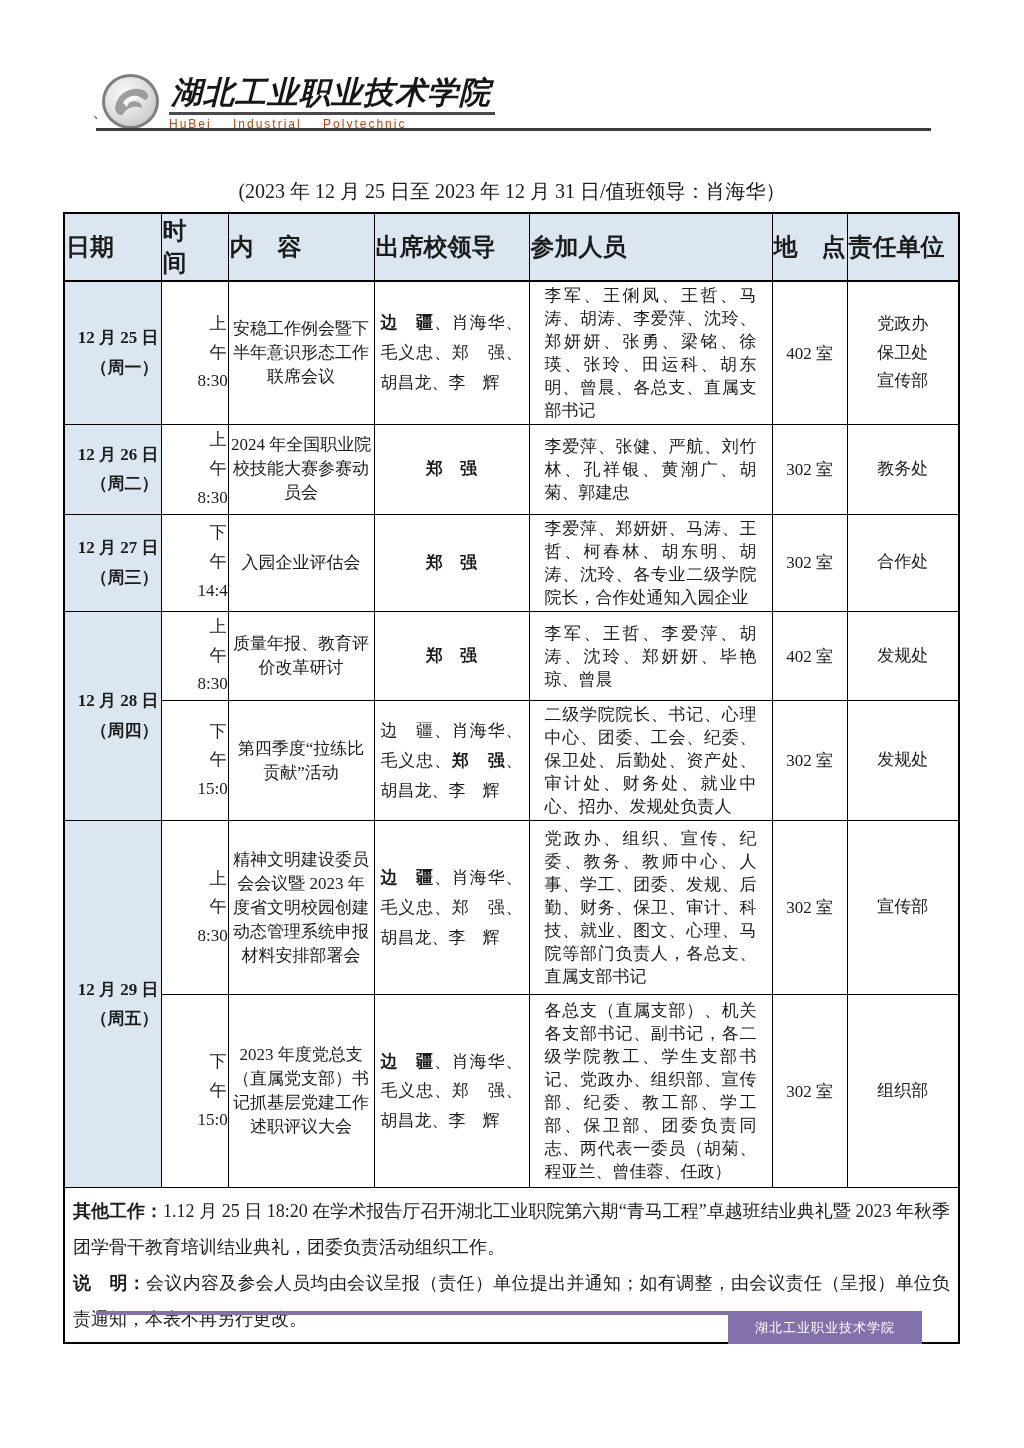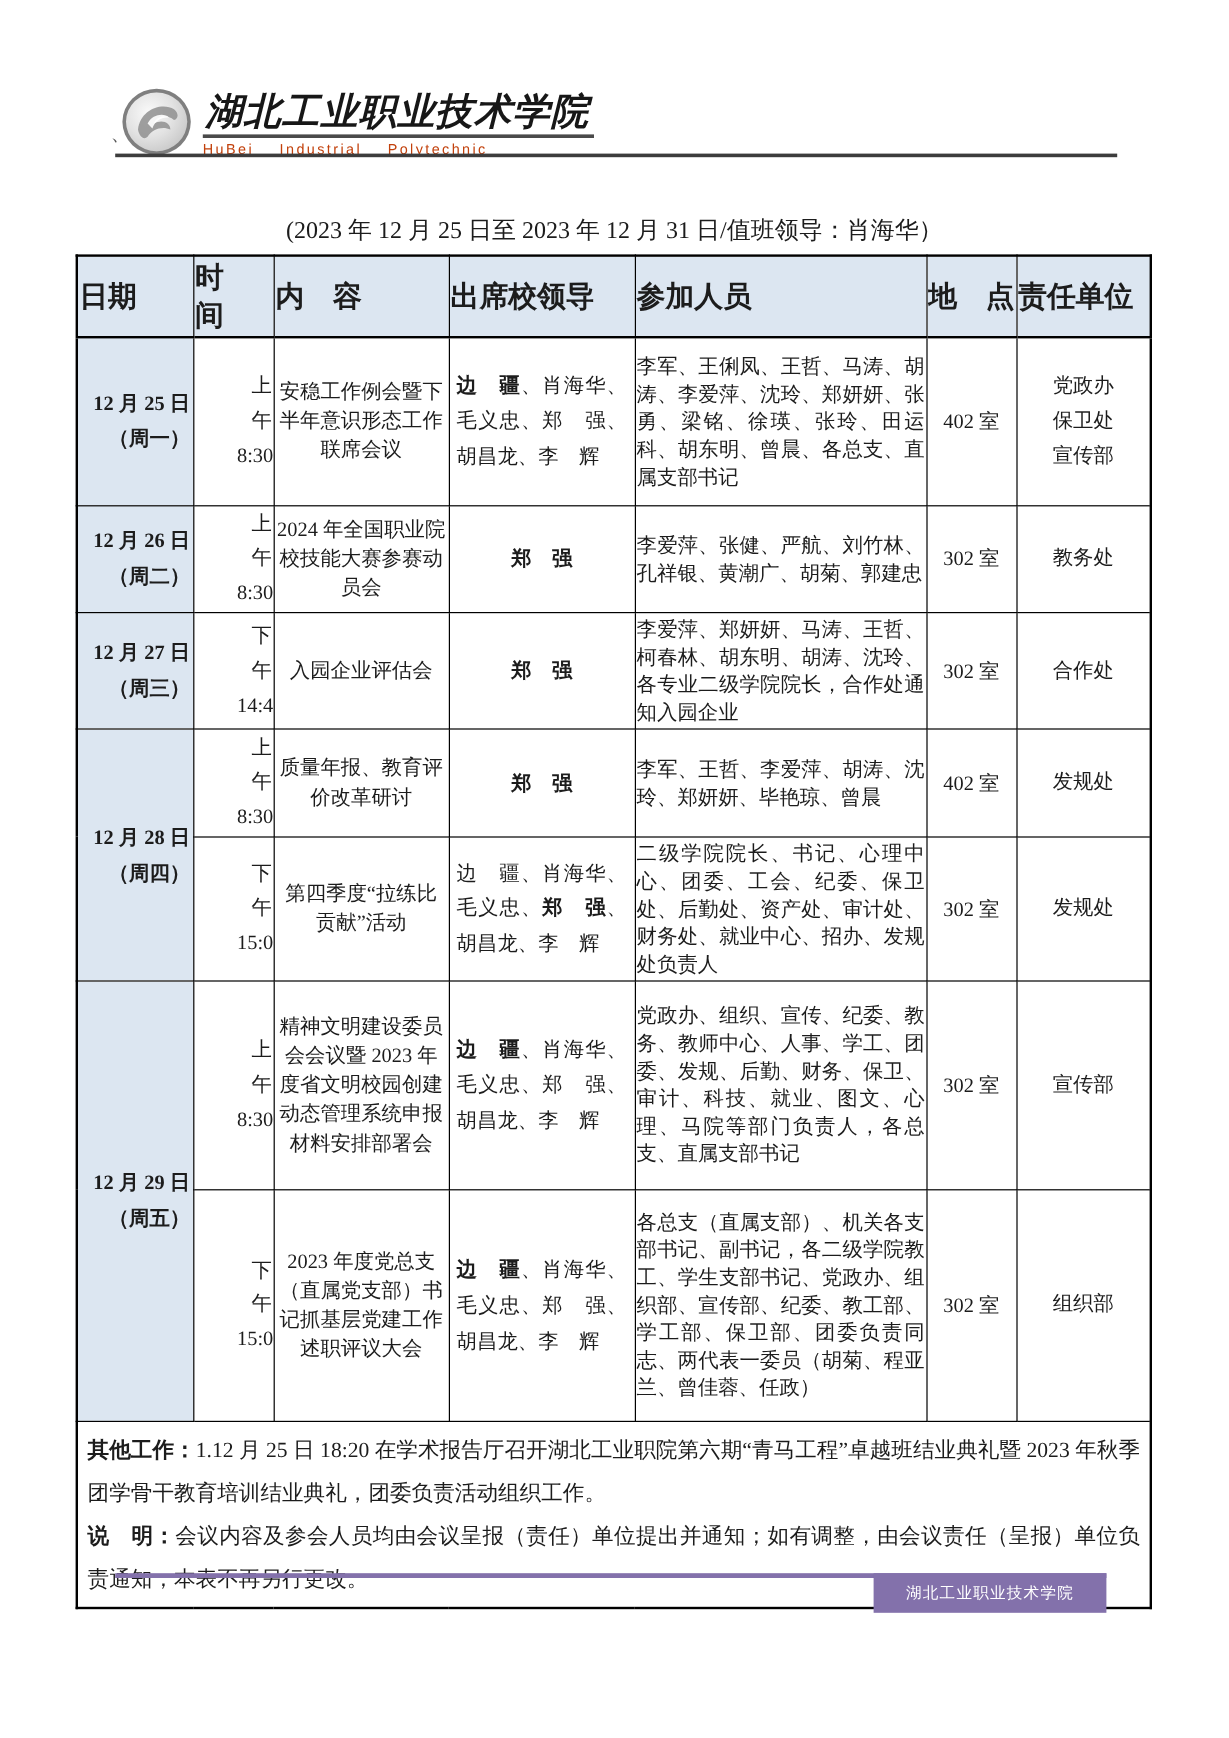--- a/index.html
+++ b/index.html
@@ -68,21 +68,21 @@
   tr.r5a{height:174px;} tr.r5b{height:193px;} tr.rnotes{height:148px;}
   td.col-date{
     background:var(--date-bg);font-weight:bold;text-align:right;
     white-space:pre-line;line-height:1.75;padding:0 2px;
   }
   td.col-time{text-align:right;white-space:pre-line;line-height:1.7;padding-left:36px;}
   td.col-content{text-align:center;padding:2px 2px;line-height:1.42;}
   td.col-leaders{text-align:center;padding:0 6px;line-height:1.75;}
   td.col-leaders.justify{text-align:justify;}
   td.col-leaders b{font-weight:bold;}
-  td.col-participants{text-align:justify;padding:2px 1px;line-height:23px;font-family:Liberation Serif, serif;}
+  td.col-participants{text-align:justify;padding:2px 15px;line-height:23px;font-family:Liberation Serif, serif;}
   td.col-loc{text-align:center;}
   td.col-unit{text-align:center;white-space:pre-line;line-height:1.7;}
   td.notes-cell{vertical-align:top;padding:5px 8px;font-size:18px;line-height:36px;text-align:justify;}
   .notes-cell p{margin:0;}
   .notes-cell b{font-weight:bold;}
   
   .footer-line{position:absolute;left:96px;top:1311px;width:826px;height:4px;background:var(--accent-purple);}
   .footer-box{
     position:absolute;left:728px;top:1311px;width:194px;height:33px;
     background:var(--accent-purple);color:#ffffff;

